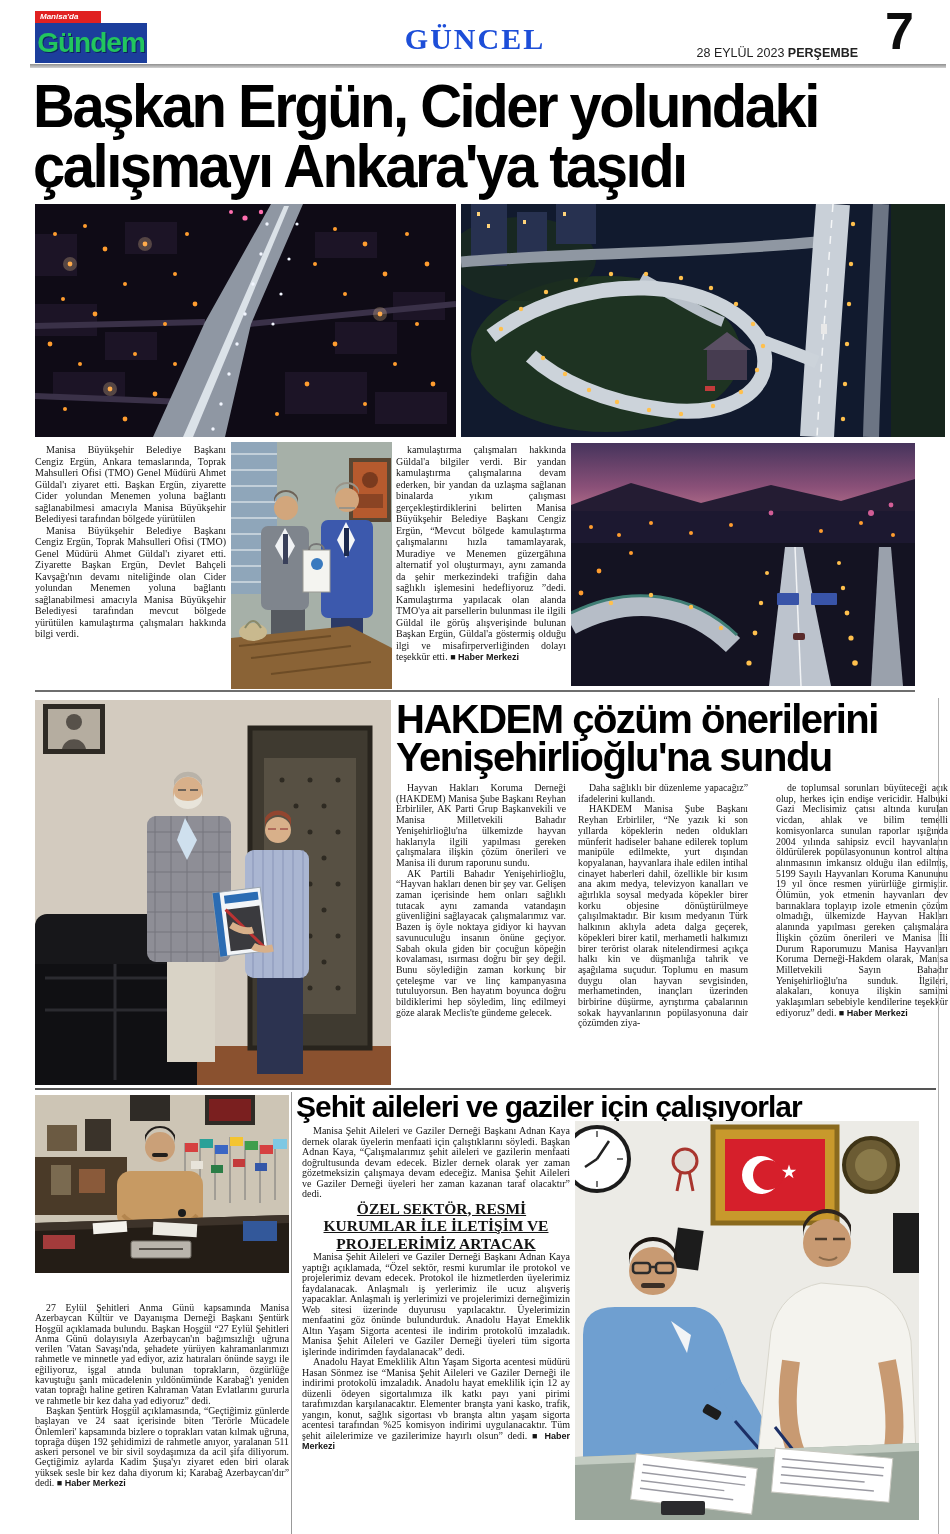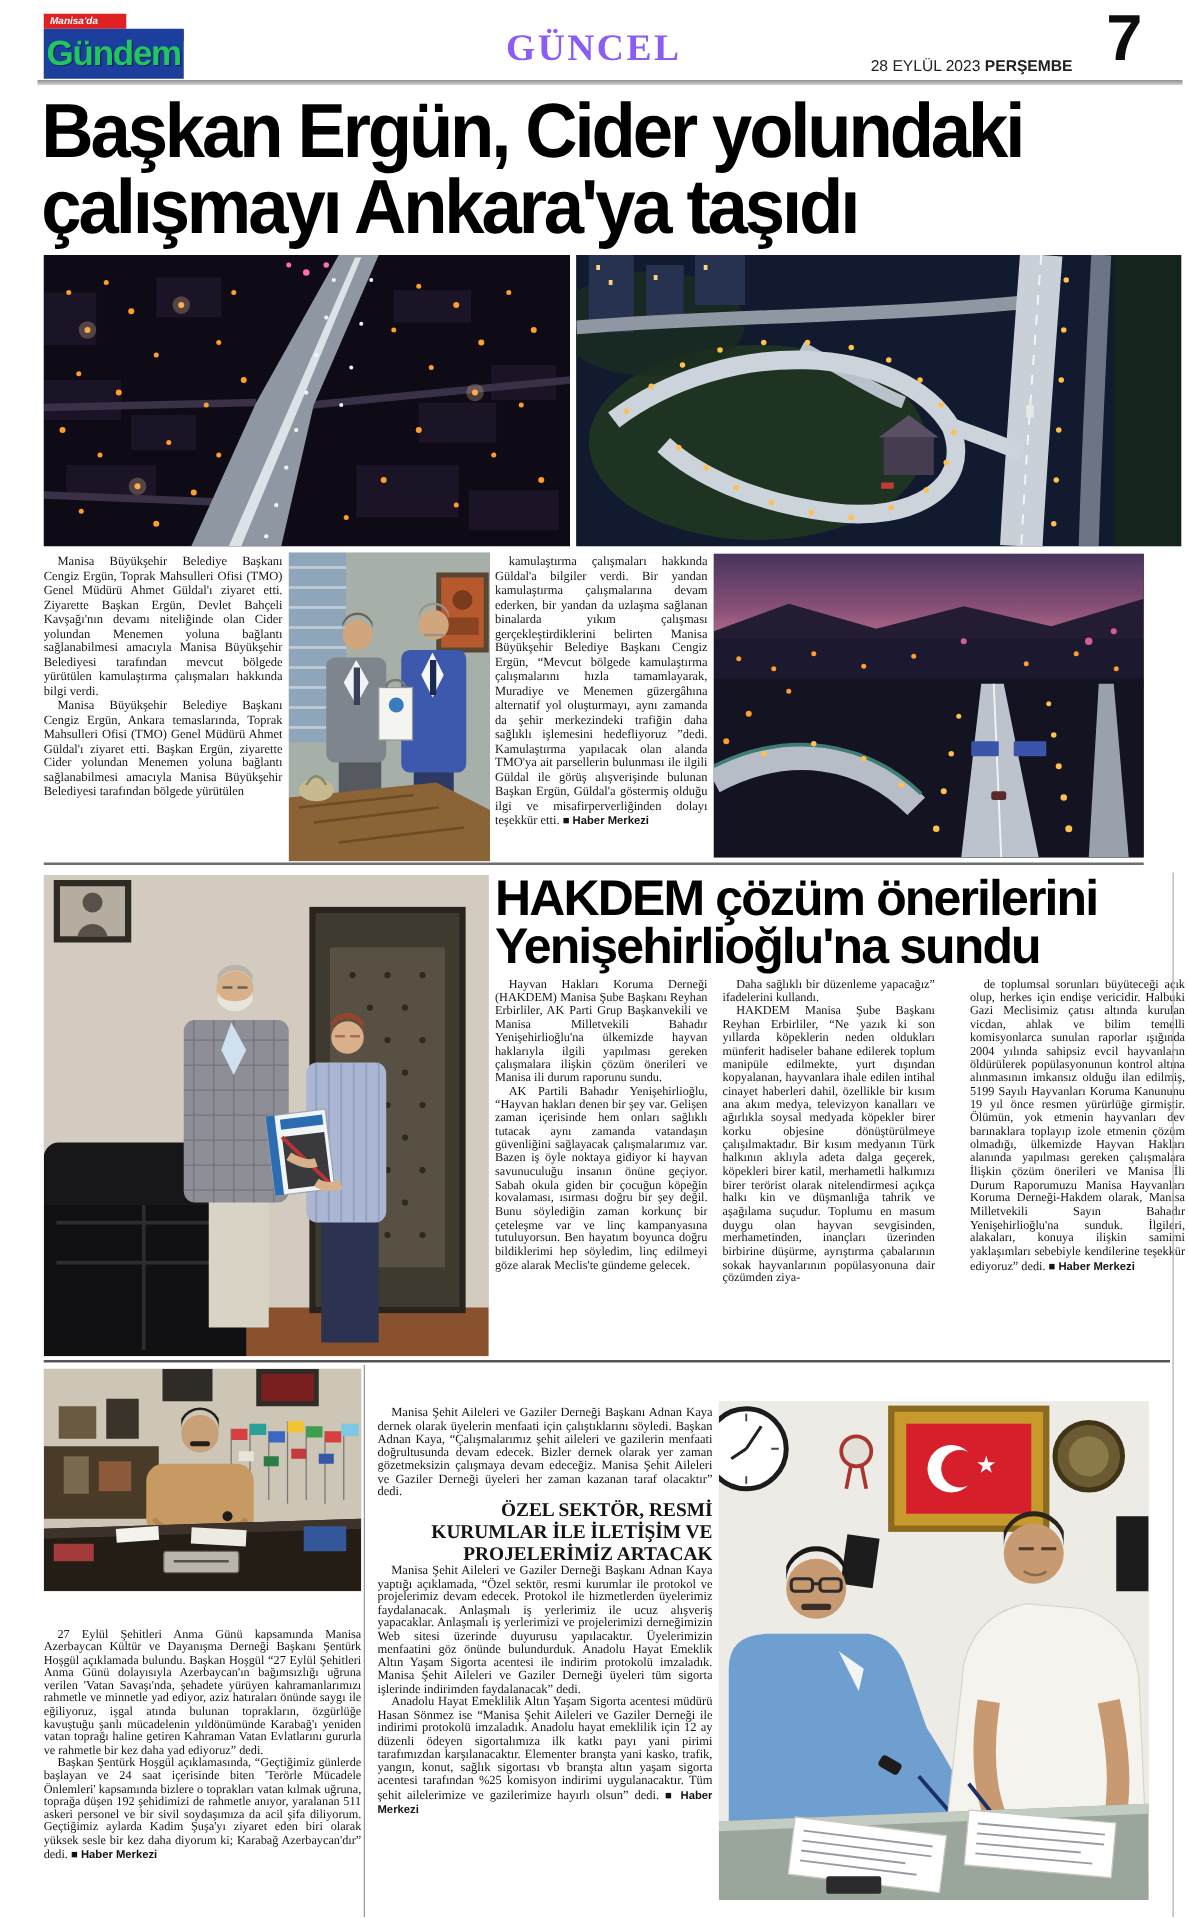--- a/index.html
+++ b/index.html
@@ -8,40 +8,40 @@
   .abs{position:absolute;}
   
   .logo{left:35px;top:11px;width:112px;height:52px;}
   .logo-tag{position:absolute;left:0;top:0;width:66px;height:12px;background:#e02121;color:#fff;
             font:italic 700 8px/12px "Liberation Sans",sans-serif;padding-left:5px;box-sizing:border-box;}
   .logo-chip{position:absolute;right:0;top:13px;width:40px;height:9px;background:#e02121;}
   .logo-main{position:absolute;left:0;top:12px;width:112px;height:40px;background:#1c3e9c;color:#22c55e;
              font:700 28px/40px "Liberation Sans",sans-serif;text-align:center;letter-spacing:-1px;
              text-shadow:1px 1px 0 #0d2260;}
   .section-title{left:0;right:0;top:22px;text-align:center;
-                 font:700 30px/34px "Liberation Serif",serif;letter-spacing:2px;color:#8b5cf6;}
+                 font:700 30px/34px "Liberation Serif",serif;letter-spacing:2px;color:#1d4ed8;}
   .dateline{right:92px;top:46px;font:400 12.5px/14px "Liberation Sans",sans-serif;color:#222;text-align:center;}
   .dateline b{font-weight:700;}
   .pageno{right:36px;top:4px;font:700 52px/54px "Liberation Sans",sans-serif;color:#0d0d0d;}
   .header-rule{left:30px;top:64px;width:916px;height:4px;background:linear-gradient(#8f8f8f,#d2d2d2);}
   
   .hl{font-family:"Liberation Sans",sans-serif;font-weight:900;color:#000;}
   .hl-main{left:33px;top:76px;width:892px;font-size:58px;line-height:.98;letter-spacing:-2.5px;transform:scaleY(1.06);transform-origin:left top;}
   .hl-hakdem{left:396px;top:700px;width:549px;font-size:40px;line-height:.96;letter-spacing:-1.5px;}
   .hl-sehit{left:296px;top:1092px;width:646px;font-size:30px;line-height:1;letter-spacing:-1px;white-space:nowrap;}
   .hl-karabag{left:35px;top:1276px;width:256px;font-size:23px;line-height:1;letter-spacing:-.5px;}
   
   .col{overflow:hidden;text-align:justify;}
   .col p{margin:0;text-indent:11px;}
   .lead-col{font-size:10px;line-height:11.5px;}
   .hak-col{font-size:9.8px;line-height:10.7px;}
   .seh-col{font-size:10px;line-height:10.5px;}
   .kar-col{font-size:9.8px;line-height:10.3px;}
   .by{font-family:"Liberation Sans",sans-serif;font-weight:700;font-size:9px;}
-  .subhead{font:700 15.5px/17.5px "Liberation Serif",serif;margin:7px 0 5px 0;text-indent:0;text-align:right;}
+  .subhead{font:700 15.5px/17.5px "Liberation Serif",serif;margin:7px 0 5px 0;text-indent:0;text-align:center;text-decoration:underline;}
   
   .rule{position:absolute;background:#8c8c8c;}
   
   .ph{position:absolute;overflow:hidden;background:#101018;}
   .ph svg{display:block;width:100%;height:100%;}
 </style>
 </head>
 <body>
 
 <div class="page">
@@ -202,22 +202,22 @@
       <rect x="246" y="146" width="40" height="30" fill="#463c50"></rect>
       <path d="M242,146 L290,146 L266,128 Z" fill="#5a4f63"></path>
       <g>
           <rect x="244" y="182" width="10" height="5" fill="#c23b3b"></rect>
           <rect x="360" y="120" width="6" height="10" fill="#e8e8e8"></rect>
         </g>
     </svg>
   </div>
 
   <div class="abs col lead-col" style="left:35px;top:444px;width:191px;height:245px;">
+    <p>Manisa Büyükşehir Belediye Başkanı Cengiz Ergün, Ankara temaslarında, Toprak Mahsulleri Ofisi (TMO) Genel Müdürü Ahmet Güldal'ı ziyaret etti. Başkan Ergün, ziyarette Cider yolundan Menemen yoluna bağlantı sağlanabilmesi amacıyla Manisa Büyükşehir Belediyesi tarafından bölgede yürütülen</p>
     <p>Manisa Büyükşehir Belediye Başkanı Cengiz Ergün, Toprak Mahsulleri Ofisi (TMO) Genel Müdürü Ahmet Güldal'ı ziyaret etti. Ziyarette Başkan Ergün, Devlet Bahçeli Kavşağı'nın devamı niteliğinde olan Cider yolundan Menemen yoluna bağlantı sağlanabilmesi amacıyla Manisa Büyükşehir Belediyesi tarafından mevcut bölgede yürütülen kamulaştırma çalışmaları hakkında bilgi verdi.</p>
-    <p>Manisa Büyükşehir Belediye Başkanı Cengiz Ergün, Ankara temaslarında, Toprak Mahsulleri Ofisi (TMO) Genel Müdürü Ahmet Güldal'ı ziyaret etti. Başkan Ergün, ziyarette Cider yolundan Menemen yoluna bağlantı sağlanabilmesi amacıyla Manisa Büyükşehir Belediyesi tarafından bölgede yürütülen</p>
   </div>
 
   <div class="ph" style="left:231px;top:442px;width:161px;height:247px;background:#aab3ab;">
     <svg viewBox="0 0 161 247" preserveAspectRatio="none">
       <rect width="161" height="247" fill="#a6b0a8"></rect>
       <rect x="0" y="0" width="46" height="152" fill="#8fa6ba"></rect>
       <g stroke="#c2cfd9" stroke-width="2">
           <path d="M0,12 H46"></path>
           <path d="M0,28 H46"></path>
           <path d="M0,44 H46"></path>
@@ -409,20 +409,21 @@
     <p>Daha sağlıklı bir düzenleme yapacağız” ifadelerini kullandı.</p>
     <p>HAKDEM Manisa Şube Başkanı Reyhan Erbirliler, “Ne yazık ki son yıllarda köpeklerin neden oldukları münferit hadiseler bahane edilerek toplum manipüle edilmekte, yurt dışından kopyalanan, hayvanlara ihale edilen intihal cinayet haberleri dahil, özellikle bir kısım ana akım medya, televizyon kanalları ve ağırlıkla soysal medyada köpekler birer korku objesine dönüştürülmeye çalışılmaktadır. Bir kısım medyanın Türk halkının aklıyla adeta dalga geçerek, köpekleri birer katil, merhametli halkımızı birer terörist olarak nitelendirmesi açıkça halkı kin ve düşmanlığa tahrik ve aşağılama suçudur. Toplumu en masum duygu olan hayvan sevgisinden, merhametinden, inançları üzerinden birbirine düşürme, ayrıştırma çabalarının sokak hayvanlarının popülasyonuna dair çözümden ziya-</p>
   </div>
   <div class="abs col hak-col" style="left:776px;top:783px;width:172px;height:302px;">
     <p><span>de toplumsal sorunları büyüteceği açık olup, herkes için endişe vericidir. Halbuki Gazi Meclisimiz çatısı altında kurulan vicdan, ahlak ve bilim temelli komisyonlarca sunulan raporlar ışığında 2004 yılında sahipsiz evcil hayvanların öldürülerek popülasyonunun kontrol altına alınmasının imkansız olduğu ilan edilmiş, 5199 Sayılı Hayvanları Koruma Kanununu 19 yıl önce resmen yürürlüğe girmiştir. Ölümün, yok etmenin hayvanları dev barınaklara toplayıp izole etmenin çözüm olmadığı, ülkemizde Hayvan Hakları alanında yapılması gereken çalışmalara İlişkin çözüm önerileri ve Manisa İli Durum Raporumuzu Manisa Hayvanları Koruma Derneği-Hakdem olarak, Manisa Milletvekili Sayın Bahadır Yenişehirlioğlu'na sunduk. İlgileri, alakaları, konuya ilişkin samimi yaklaşımları sebebiyle kendilerine teşekkür ediyoruz” dedi.</span> <span class="by">■ Haber Merkezi</span></p>
   </div>
 
   <div class="rule" style="left:938px;top:698px;width:1px;height:836px;background:#b0b0b0;"></div>
   <div class="rule" style="left:35px;top:1088px;width:901px;height:1.5px;background:#555;"></div>
 
+  <div class="abs hl hl-sehit">Şehit aileleri ve gaziler için çalışıyorlar</div>
 
   <div class="ph" style="left:35px;top:1095px;width:254px;height:178px;background:#cdc5b5;">
     <svg viewBox="0 0 254 178" preserveAspectRatio="none">
       <rect width="254" height="178" fill="#cdc5b5"></rect>
       <rect x="95" y="0" width="40" height="26" fill="#2f2b26"></rect>
         <rect x="170" y="0" width="50" height="30" fill="#2f2b26"></rect>
       <rect x="174" y="4" width="42" height="22" fill="#7a1f1f"></rect>
       <rect x="0" y="62" width="92" height="58" fill="#4a3a28"></rect>
       <rect x="12" y="30" width="30" height="26" fill="#6b5a42"></rect>
         <rect x="50" y="24" width="26" height="32" fill="#3a332a"></rect>

